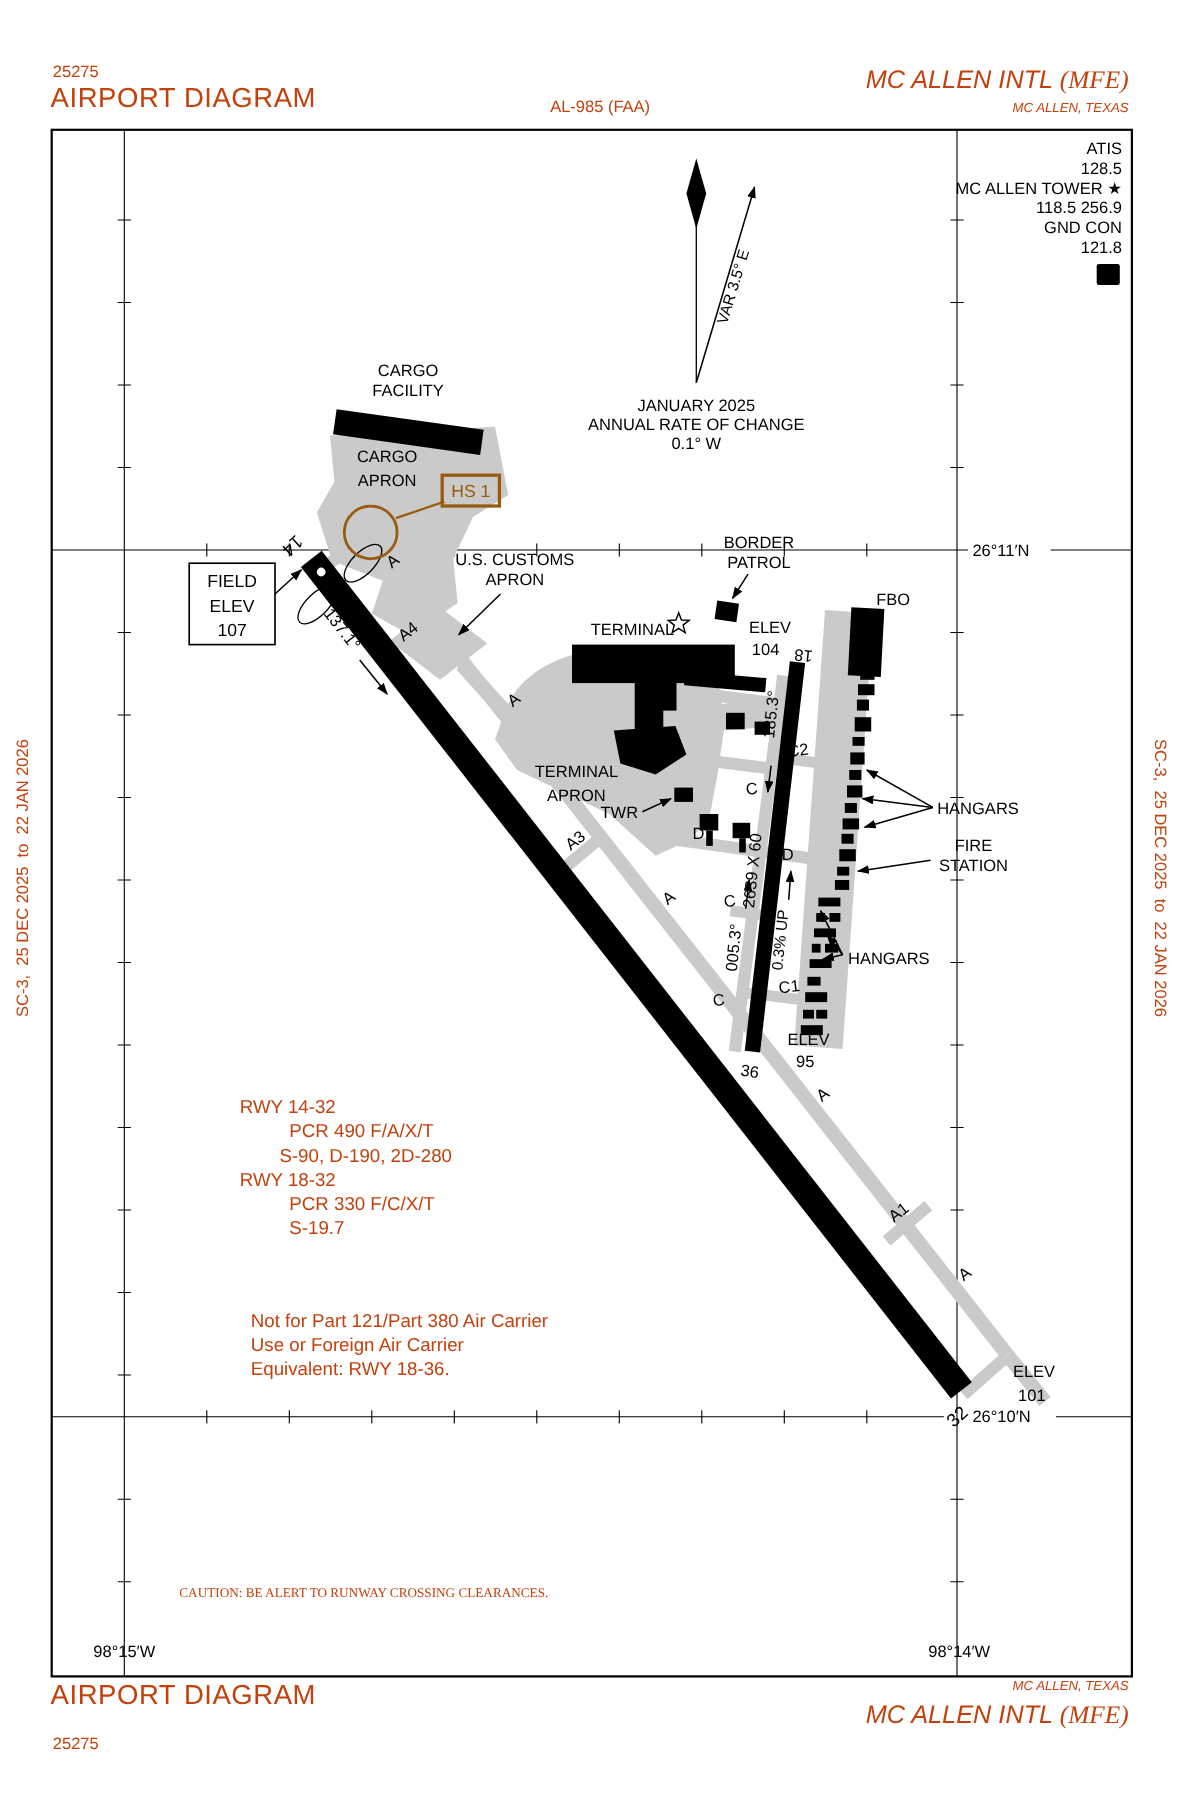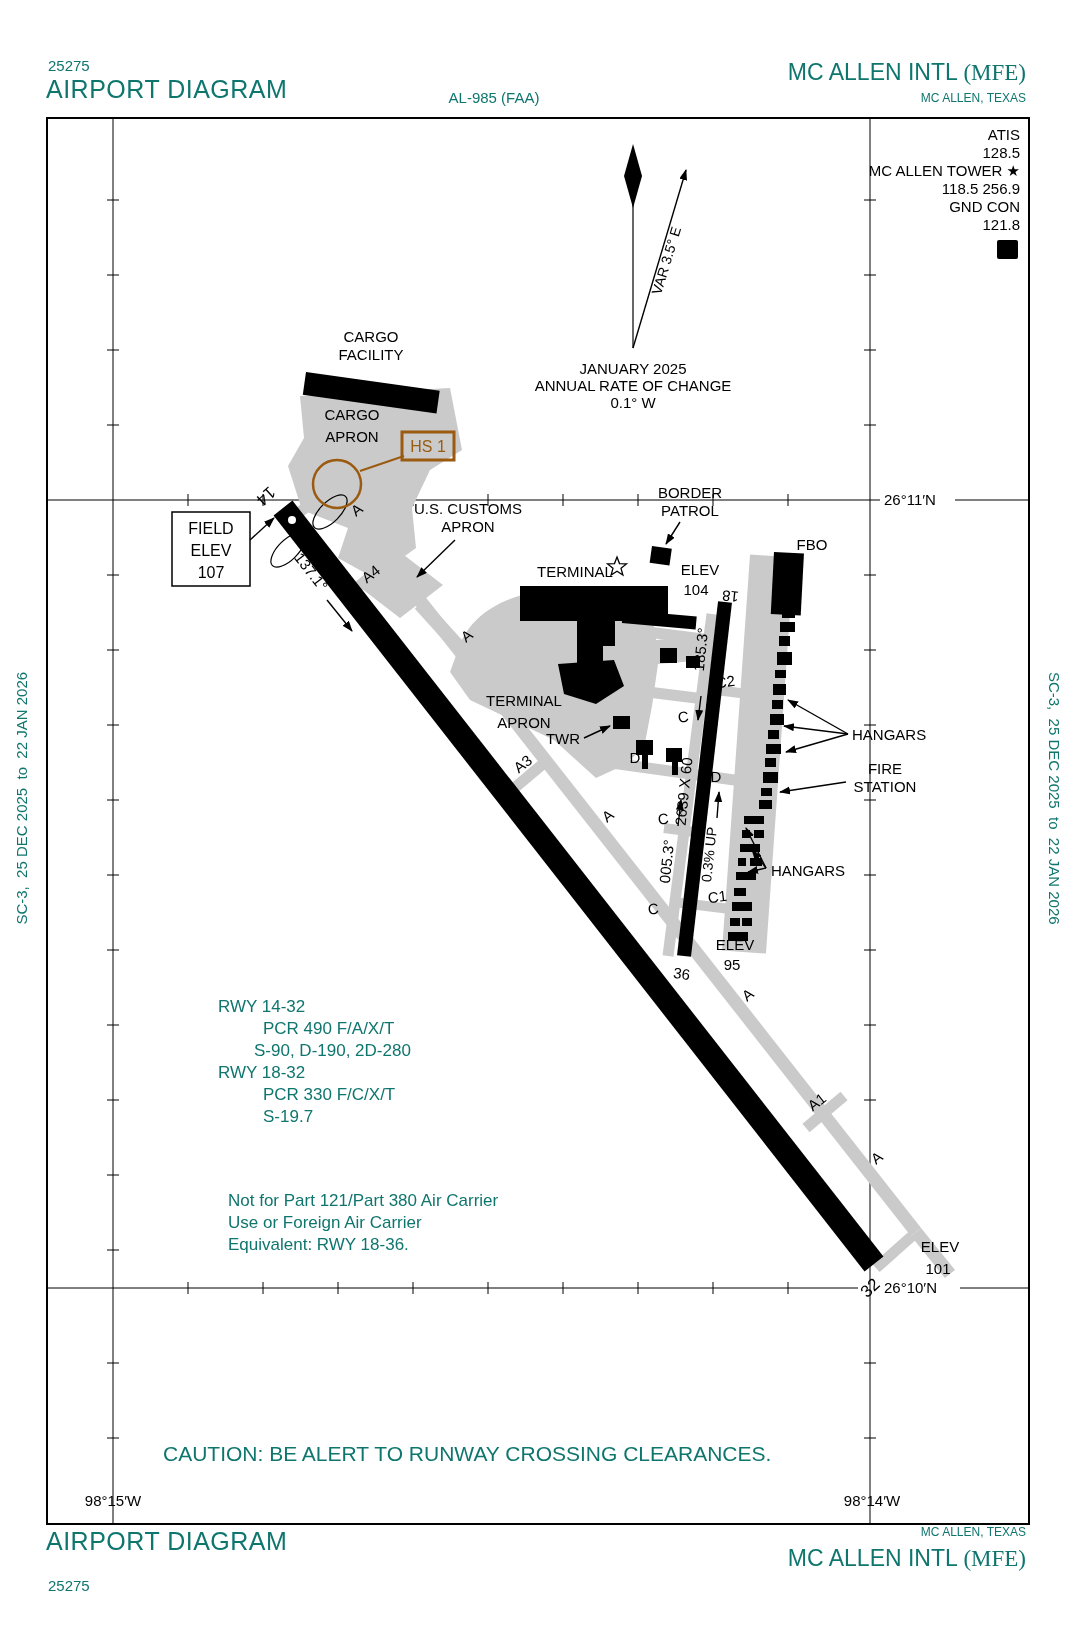--- a/index.html
+++ b/index.html
@@ -1,21 +1,21 @@
 <!DOCTYPE html>
 <html><head>
 <meta charset="utf-8">
 <style>
   html,body{margin:0;padding:0;background:#fff;}
-  .page{position:relative;width:1076px;height:1650px;background:#fff;color:#0f766e;
+  .page{position:relative;width:1076px;height:1650px;background:#fff;color:#c2410c;
         font-family:"Liberation Sans",sans-serif;overflow:hidden;}
   .t{position:absolute;white-space:pre;line-height:1.1;}
-  .s15{font-size:15px;} .s16{font-size:12px;} .s17{font-size:17px;text-align:center;} .s18{font-size:21px;}
+  .s15{font-size:15px;} .s16{font-size:12px;} .s17{font-size:17px;text-align:center;} .s18{font-size:12px;font-family:Liberation Serif, serif;}
   .s23{font-size:23px;} .s29{font-size:25px;letter-spacing:.5px;}
-  .right{text-align:left;}
+  .right{text-align:left;font-style:italic;}
   .serif{font-family:"Liberation Serif",serif;}
   .rotL{transform:rotate(-90deg);} .rotR{transform:rotate(90deg);}
   .side{width:400px;text-align:center;}
   .underline{text-decoration:underline;}
   svg{position:absolute;left:0;top:0;}
   svg text{font-family:"Liberation Sans",sans-serif;fill:#000;}
   .pav{stroke:#CACACA;fill:none;}
   .pavf{fill:#CACACA;stroke:none;}
   .ldr{stroke:#000;stroke-width:1.4;fill:none;marker-end:url(#ah);}
   .thin{stroke:#000;stroke-width:1.2;fill:none;}
@@ -23,21 +23,21 @@
   .hot{stroke:#9A5B10;fill:none;}
   .hottx{fill:#9A5B10;}
 </style>
 </head>
 <body>
 
 <div class="page">
 
   <div class="t s15" style="left:48px;top:58px">25275</div>
   <div class="t s29" style="left:46px;top:76px">AIRPORT DIAGRAM</div>
-  <div class="t s15" style="left:424px;top:90px;width:140px;text-align:center">AL-985 (FAA)</div>
+  <div class="t s15" style="left:451px;top:90px;width:140px;text-align:right">AL-985 (FAA)</div>
   <div class="t s23 right" style="right:50px;top:60px"><span>MC ALLEN INTL </span><span class="serif">(MFE)</span></div>
   <div class="t s16 right" style="right:50px;top:92px">MC ALLEN, TEXAS</div>
 
   <div class="t s15 side rotL" style="left:-178px;top:790px">SC-3,  25 DEC 2025  to  22 JAN 2026</div>
   <div class="t s15 side rotR" style="left:854px;top:790px">SC-3,  25 DEC 2025  to  22 JAN 2026</div>
 
   <svg width="1076" height="1650" viewBox="0 0 1076 1650">
     <defs>
       <marker id="ah" markerUnits="userSpaceOnUse" markerWidth="12" markerHeight="9" refX="10" refY="4" orient="auto">
           <path d="M0,0L11,4L0,8Z"></path>

